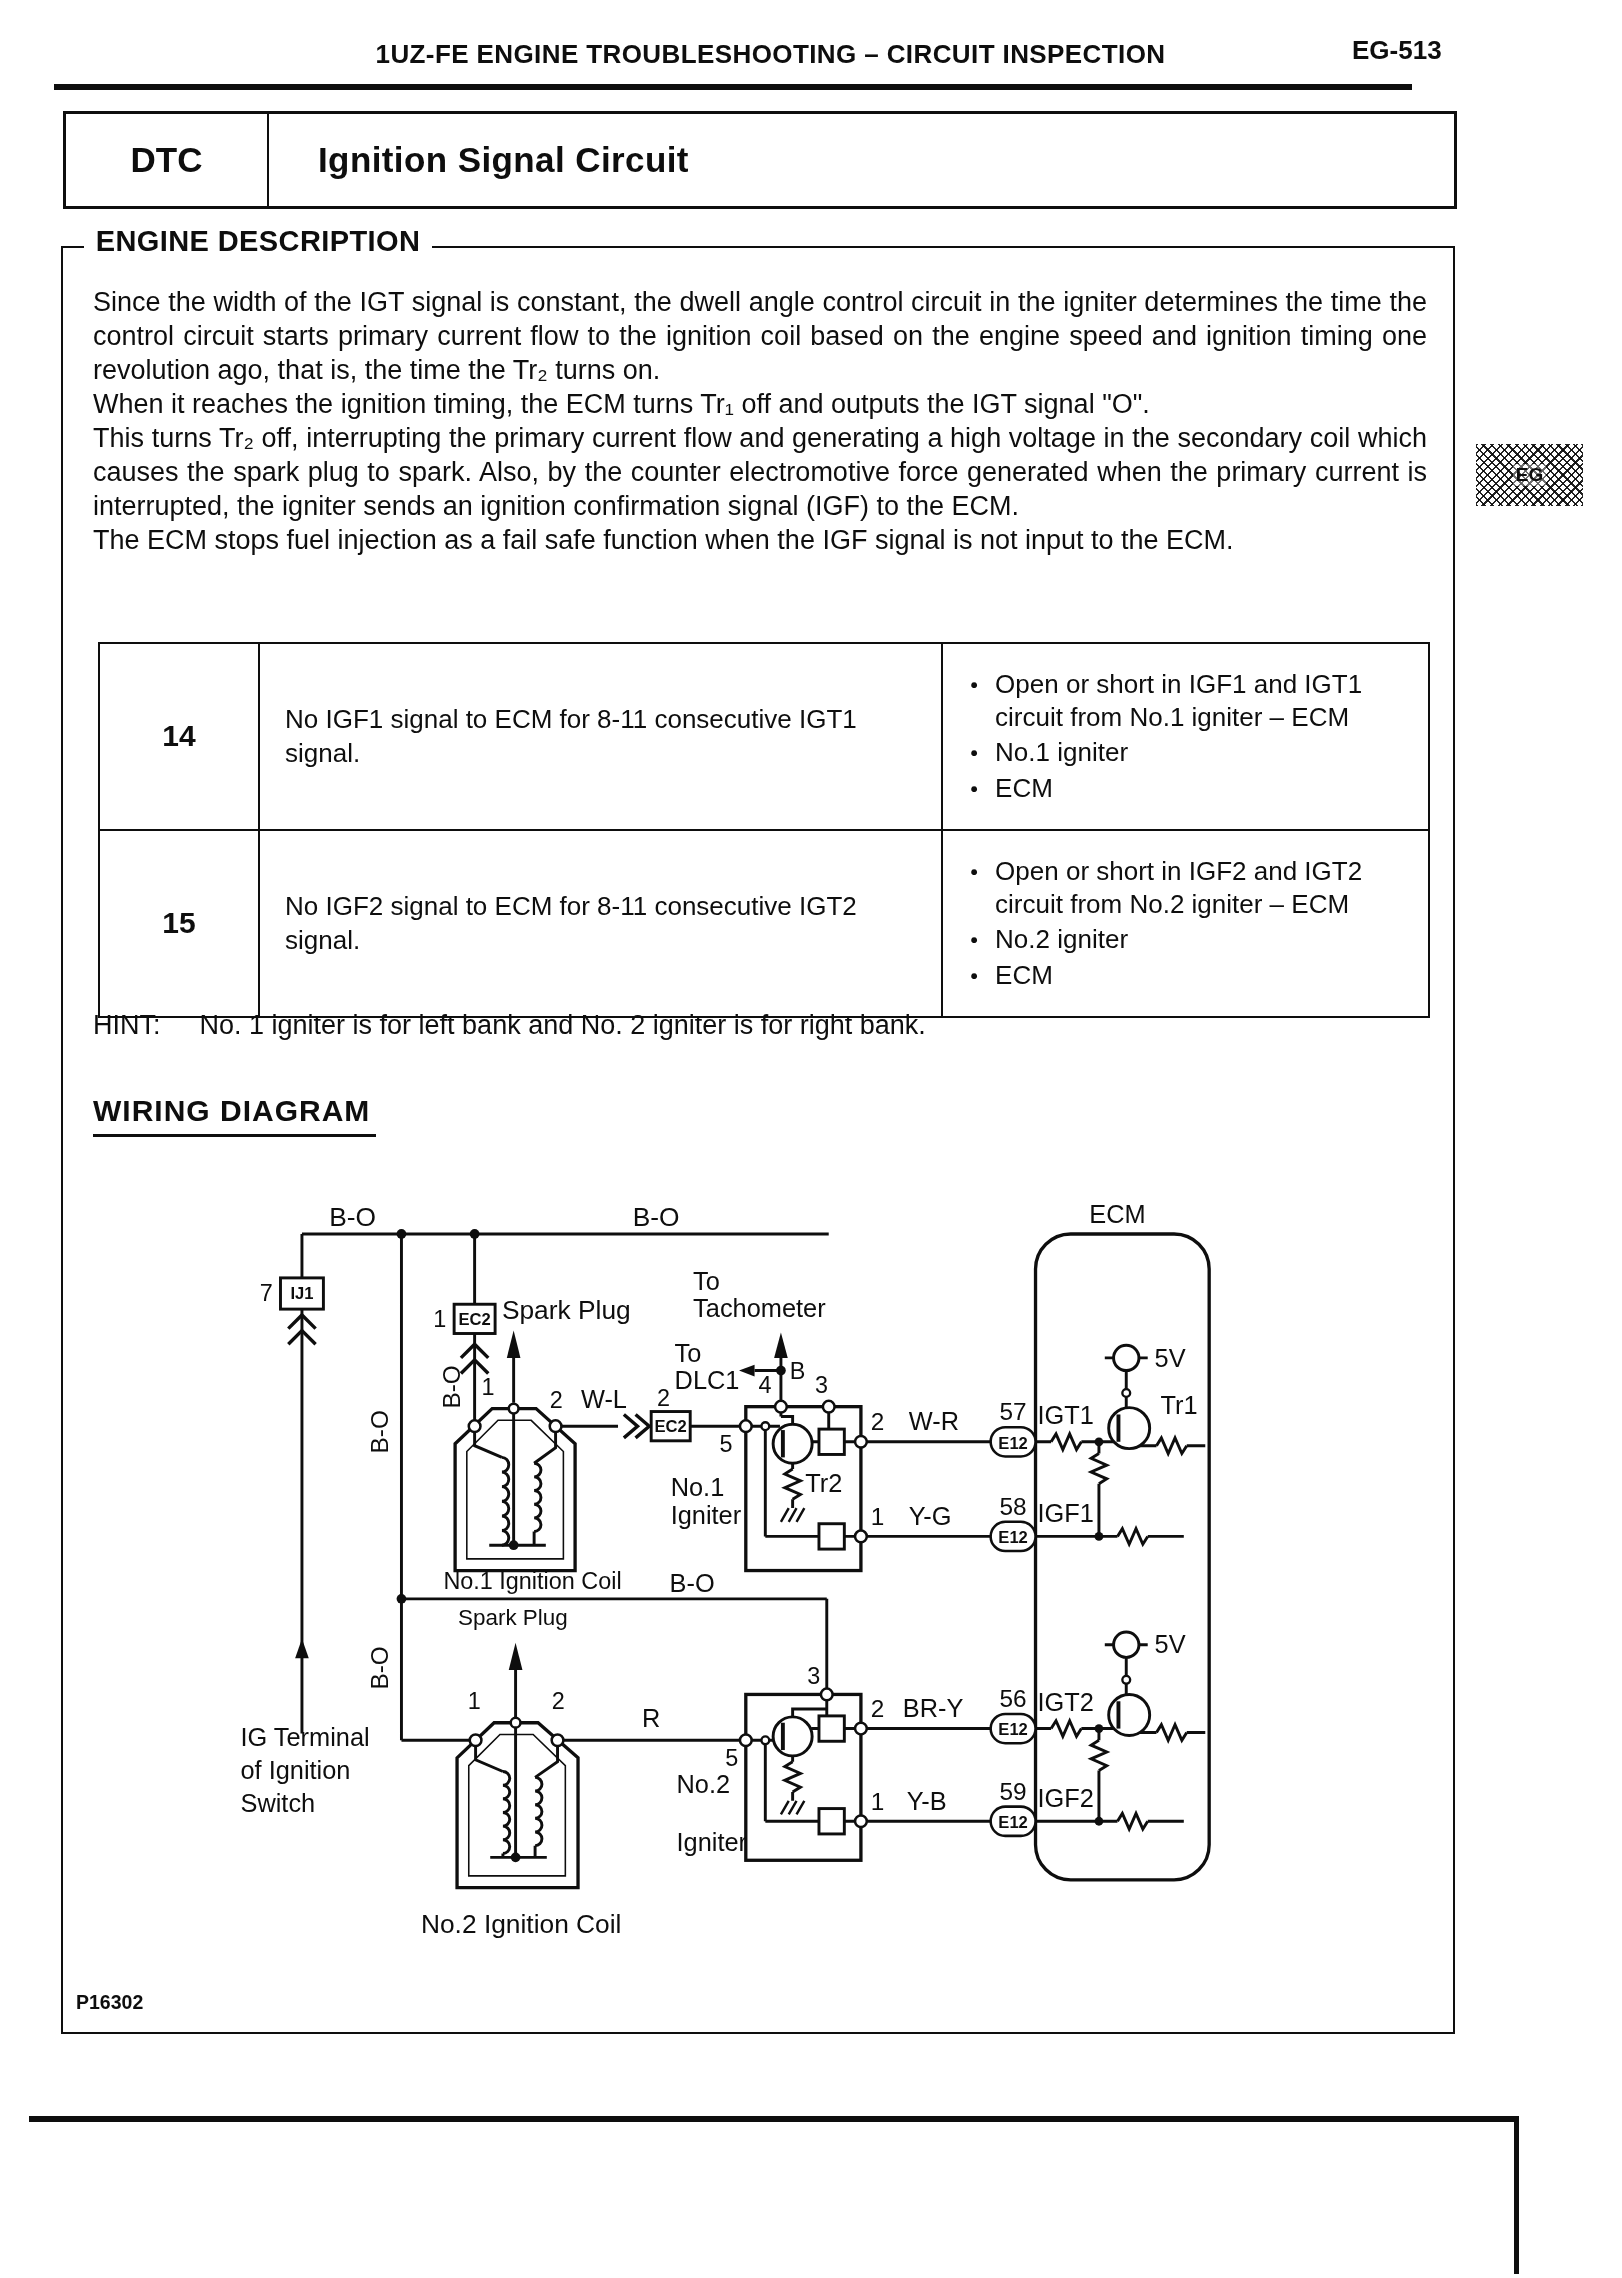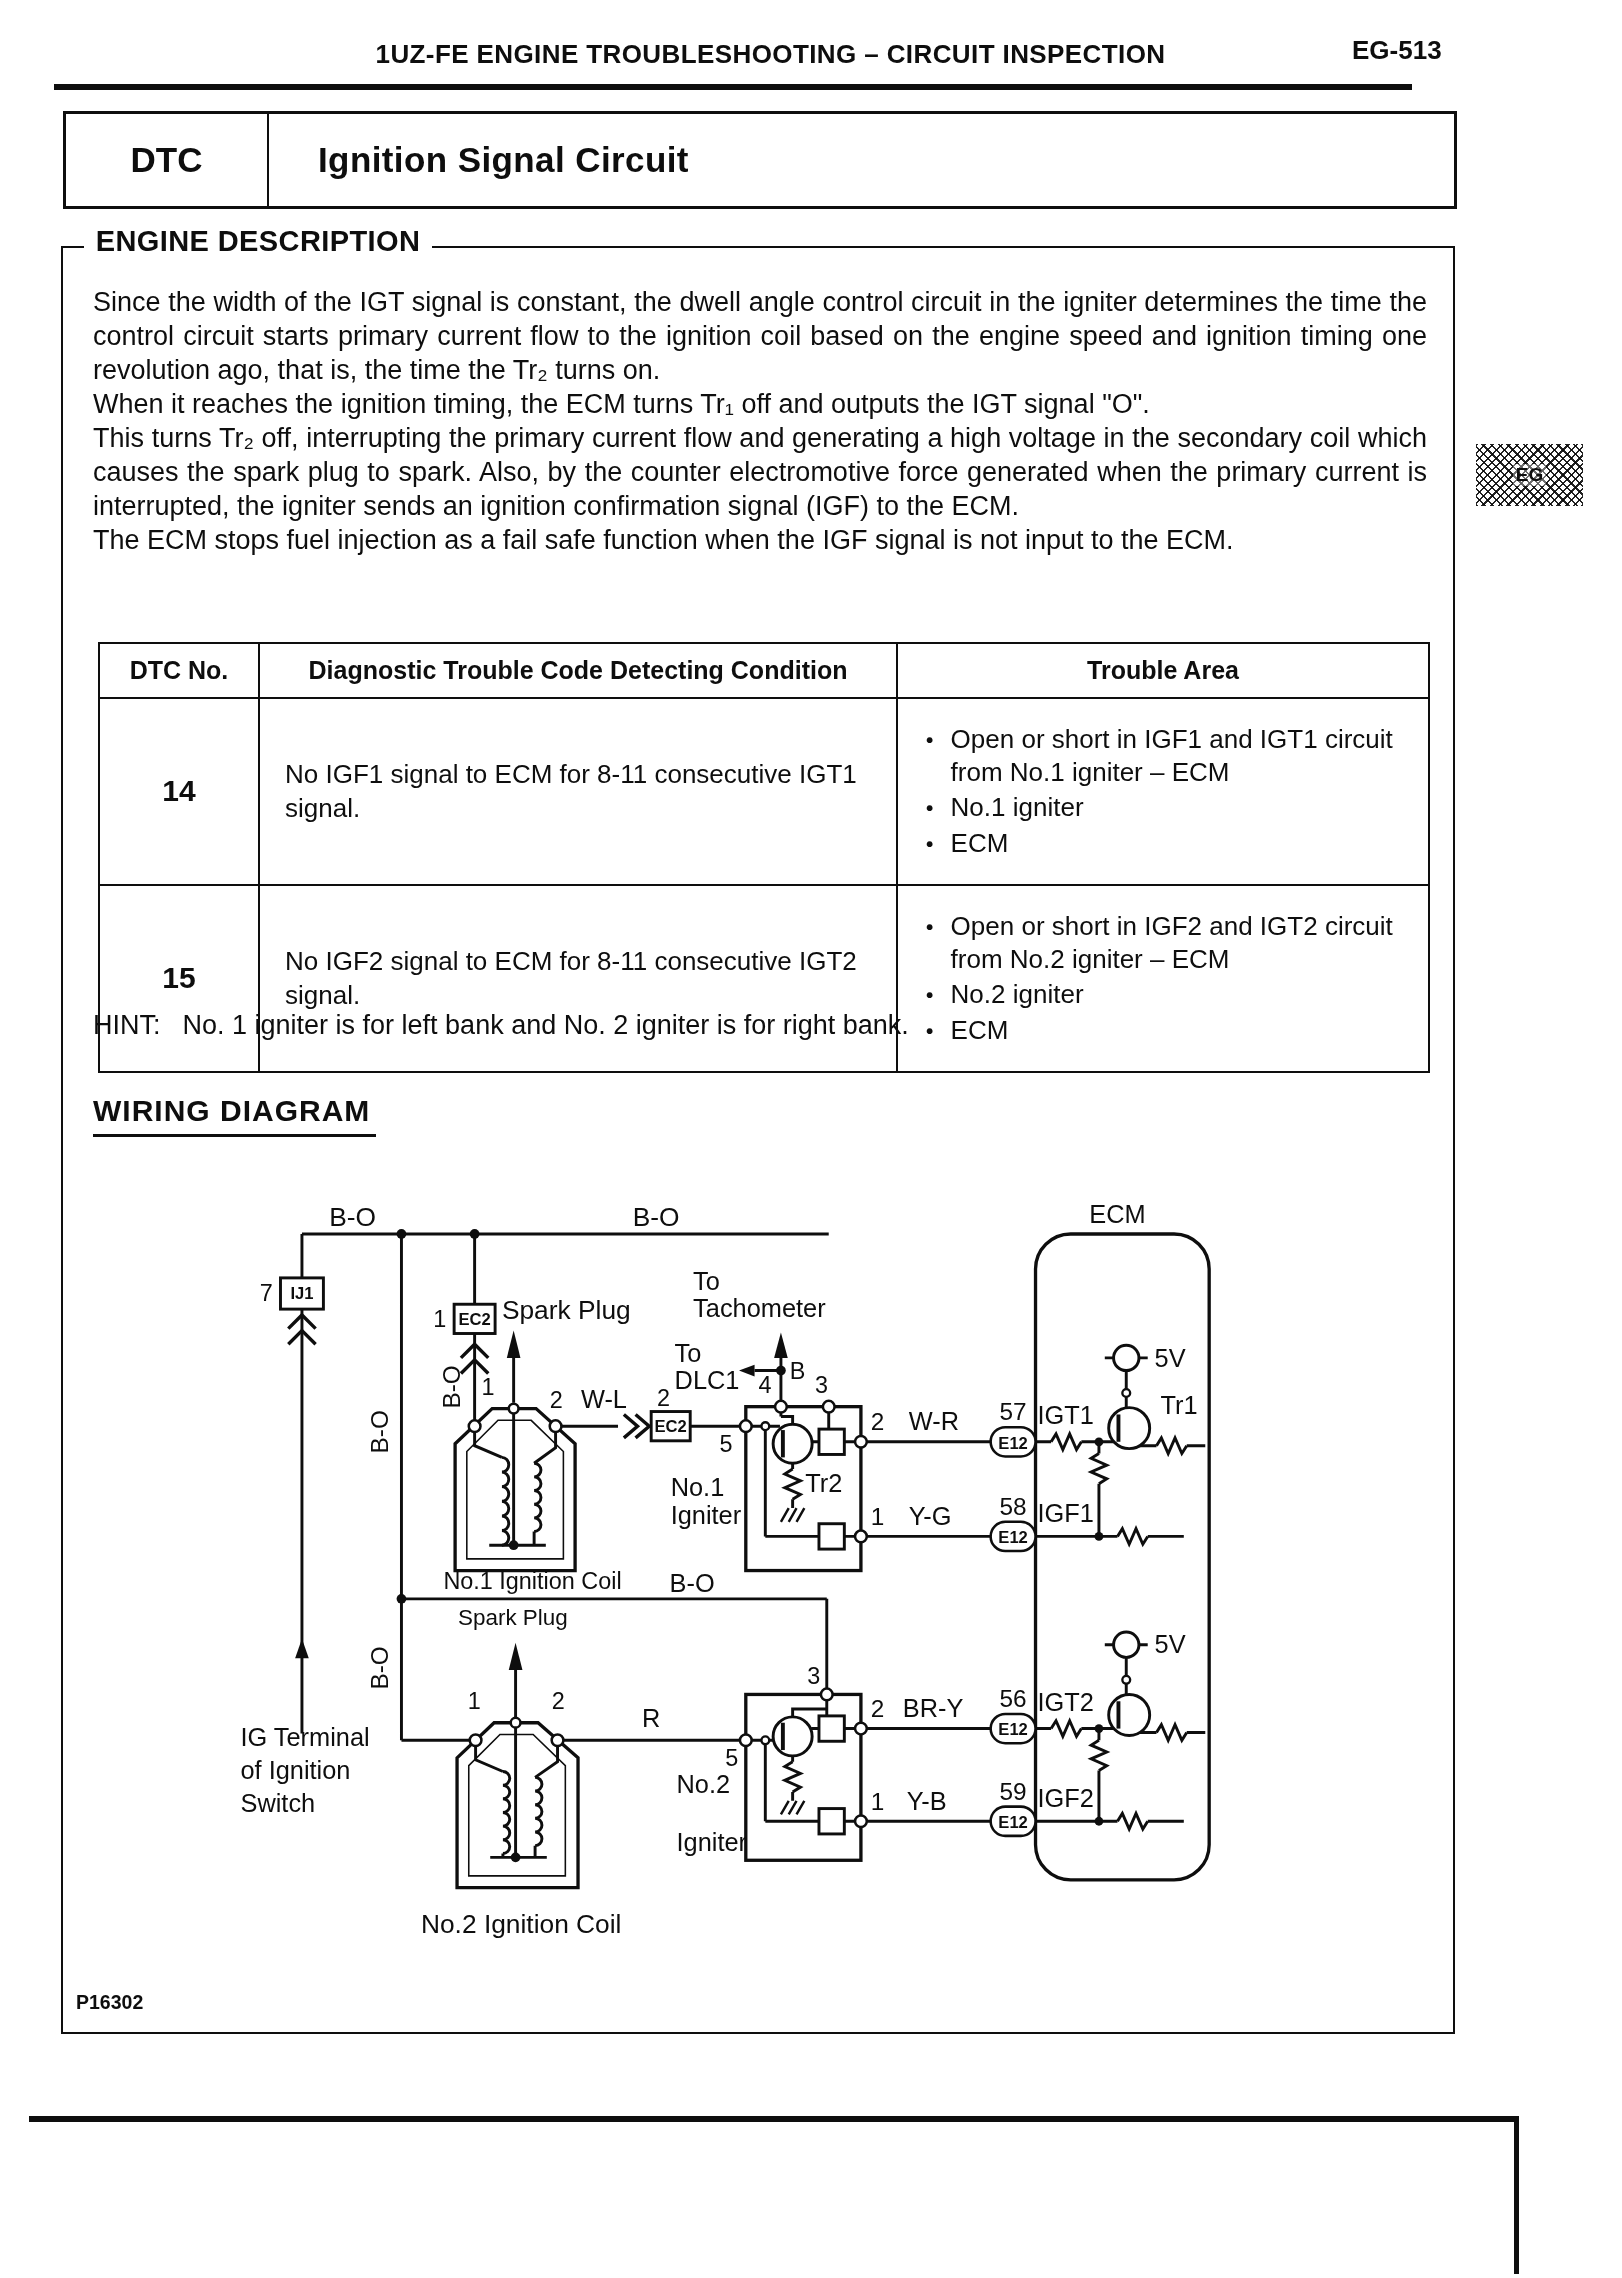--- a/index.html
+++ b/index.html
@@ -36,21 +36,21 @@
   .dtc-table th,.dtc-table td{border:2.9px solid #0e0e0e;}
   .dtc-table th{height:51px;font-size:25px;font-weight:bold;}
   td.code{width:156px;text-align:center;font-size:30px;font-weight:bold;}
   td.cond{width:634px;font-size:26px;padding:9.8px 21.5px 9.8px 25px;vertical-align:middle;line-height:34px;}
   td.area{padding:15.6px 7.8px 15.6px 17.6px;vertical-align:middle;}
   .dtc-table ul{margin:8px;padding:0;list-style:none;}
   .dtc-table li{position:relative;padding-left:27px;font-size:26px;line-height:33px;margin:2.9px 0;}
   .dtc-table li::before{content:"●";position:absolute;left:2px;top:0;font-size:13.7px;line-height:33px;}
   
   .hint{left:93px;top:1010px;font-size:27px;display:flex;}
-  .hint .hint-label{margin-right:22px;}
+  .hint .hint-label{margin-right:39px;}
   
   .wd-title{left:93px;top:1094px;font-size:30px;font-weight:bold;letter-spacing:1px;border-bottom:3.9px solid #0e0e0e;padding:0 5.9px 5.9px 0;}
   .fig-id{left:76px;top:1991px;font-size:19.5px;font-weight:bold;}
   
   .foot-rule{left:29px;top:2116px;width:1490px;height:5.9px;background:#0e0e0e;}
   .foot-stub{left:1514px;top:2116px;width:4.9px;height:158px;background:#0e0e0e;}
   
   svg.diagram{left:61px;top:1151px;}
   svg .w{stroke:#0e0e0e;stroke-width:3;fill:none;}
   svg .w2{stroke:#0e0e0e;stroke-width:3.4;fill:none;}
@@ -92,25 +92,20 @@
 
 <div class="abs cd-text">
   <p>Since the width of the IGT signal is constant, the dwell angle control circuit in the igniter determines the time the control circuit starts primary current flow to the ignition coil based on the engine speed and ignition timing one revolution ago, that is, the time the Tr₂ turns on.</p>
   <p>When it reaches the ignition timing, the ECM turns Tr₁ off and outputs the IGT signal "O".</p>
   <p>This turns Tr₂ off, interrupting the primary current flow and generating a high voltage in the secondary coil which causes the spark plug to spark. Also, by the counter electromotive force generated when the primary current is interrupted, the igniter sends an ignition confirmation signal (IGF) to the ECM.</p>
   <p>The ECM stops fuel injection as a fail safe function when the IGF signal is not input to the ECM.</p>
 </div>
 
 <table class="abs dtc-table">
   <tbody>
-      <tr>
-    <th style="width:156px">DTC No.</th>
-    <th style="width:634px">Diagnostic Trouble Code Detecting Condition</th>
-    <th>Trouble Area</th>
-  </tr>
   <tr style="height:146px">
     <td class="code">14</td>
     <td class="cond">No IGF1 signal to ECM for 8-11 consecutive IGT1 signal.</td>
     <td class="area">
       <ul>
         <li>Open or short in IGF1 and IGT1 circuit from No.1 igniter – ECM</li>
         <li>No.1 igniter</li>
         <li>ECM</li>
       </ul>
     </td>

